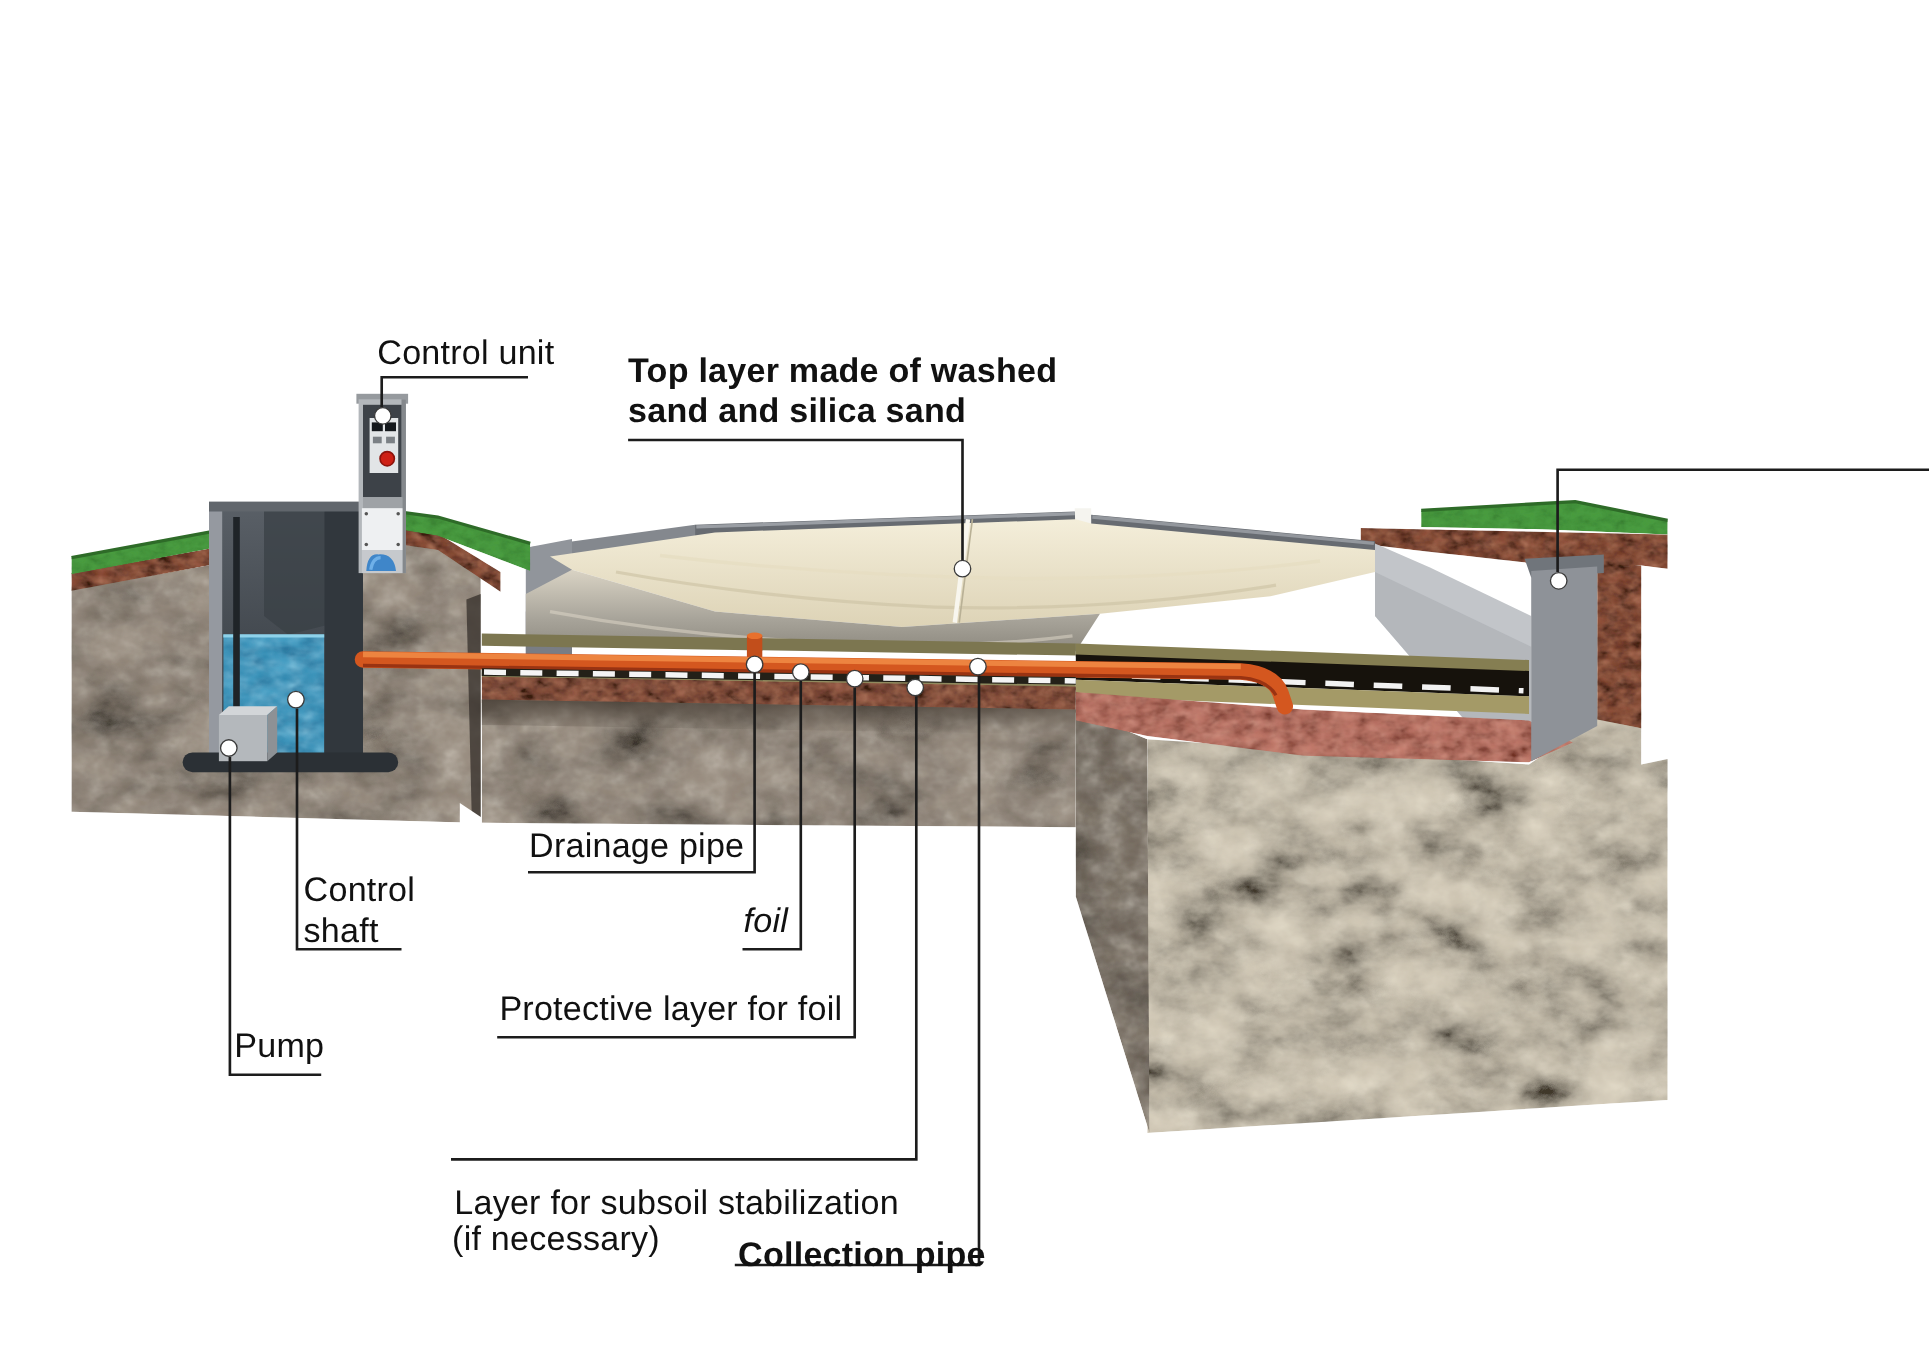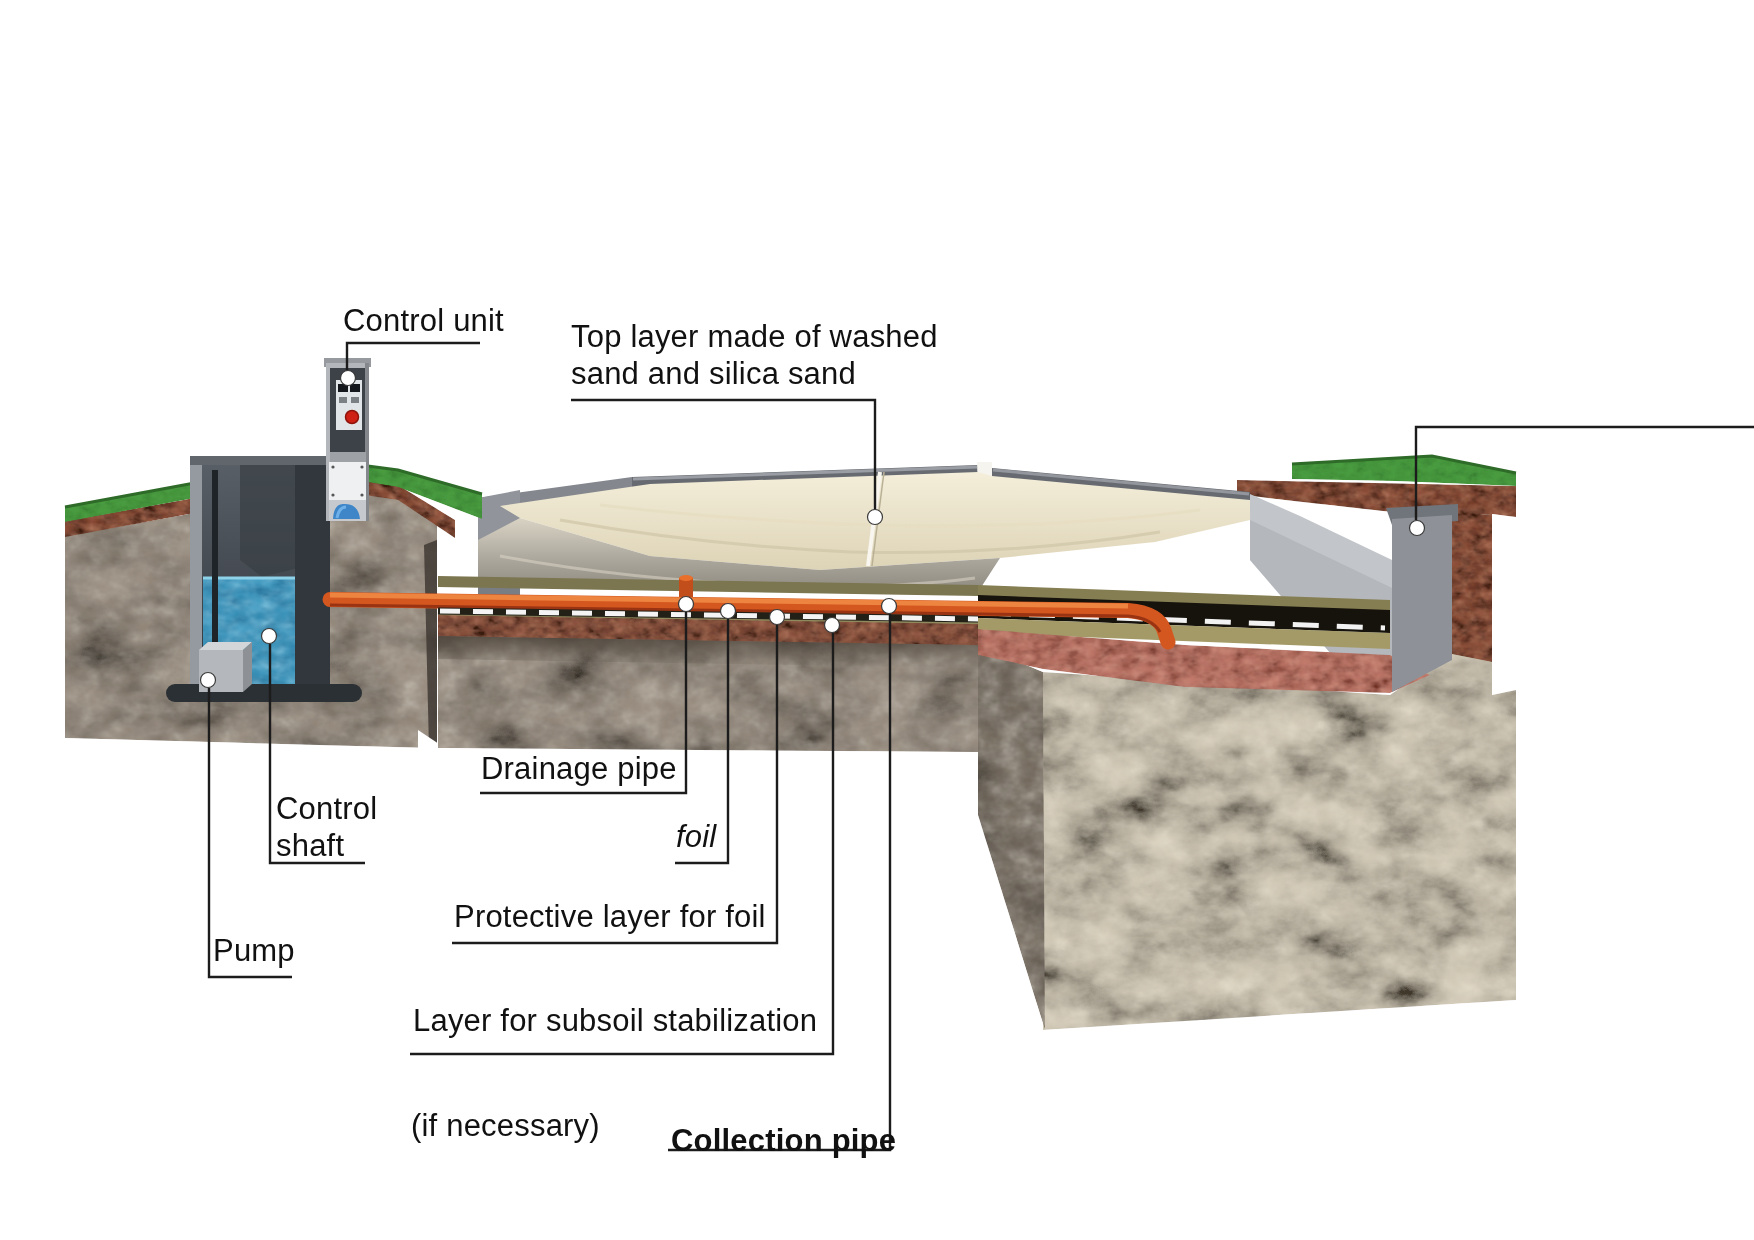--- a/index.html
+++ b/index.html
@@ -299,25 +299,25 @@
     <circle cx="728" cy="611" r="7.5"></circle>
     <circle cx="777" cy="617" r="7.5"></circle>
     <circle cx="832" cy="625" r="7.5"></circle>
     <circle cx="889" cy="606" r="7.5"></circle>
     <circle cx="269" cy="636" r="7.5"></circle>
     <circle cx="208" cy="680" r="7.5"></circle>
   </g>
 </svg>
 
 <div class="lbl" style="left:343px;top:302px;">Control unit</div>
-<div class="lbl" style="left:571px;top:318px;">Top layer made of washed
+<div class="lbl" style="left:571px;top:318px;font-weight:bold;">Top layer made of washed
 sand and silica sand</div>
 <div class="lbl" style="left:481px;top:750px;">Drainage pipe</div>
 <div class="lbl" style="left:676px;top:818px;font-style:italic;">foil</div>
 <div class="lbl" style="left:276px;top:790px;">Control
 shaft</div>
 <div class="lbl" style="left:454px;top:898px;">Protective layer for foil</div>
 <div class="lbl" style="left:213px;top:932px;">Pump</div>
-<div class="lbl" style="left:413px;top:1002px;text-align:right;">Layer for subsoil stabilization</div>
+<div class="lbl" style="left:413px;top:1075px;text-align:right;">Layer for subsoil stabilization</div>
 <div class="lbl" style="left:411px;top:1107px;">(if necessary)</div>
 <div class="lbl" style="left:671px;top:1122px;font-weight:bold;">Collection pipe</div>
 
 </div>
 
 </body></html>

